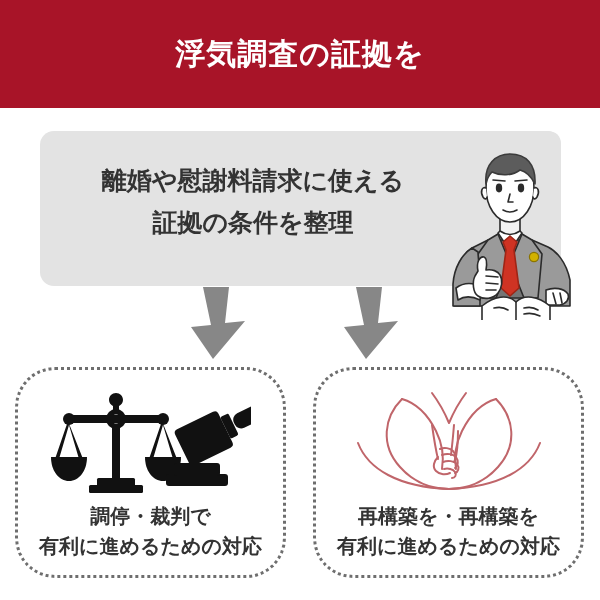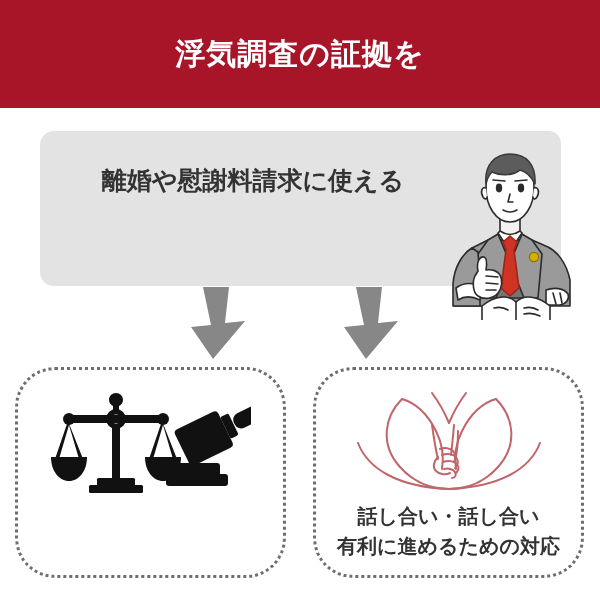--- a/index.html
+++ b/index.html
@@ -87,20 +87,21 @@
 
 <div id="stage">
 
   <div class="banner">
     <div class="banner-line l1">浮気調査の証拠を</div>
   </div>
 
   <div class="panel">
     <div class="panel-text">
       <div>離婚や慰謝料請求に使える</div>
+      <div>証拠の条件を整理</div>
     </div>
   </div>
 
   <div class="lawyer">
     <svg viewBox="0 0 180 190" xmlns="http://www.w3.org/2000/svg">
       <defs>
         <clipPath id="clipbox">
           <path d="M0 0 H141 V1 Q141 0 141 0 H141 V156 H0 Z"></path>
         </clipPath>
       </defs>
@@ -208,20 +209,24 @@
           <g transform="rotate(-26 160 46)">
             <rect x="128" y="26" width="48" height="40" rx="4"></rect>
             <rect x="176" y="34" width="9" height="24" rx="2"></rect>
             <rect x="186" y="38" width="40" height="16" rx="7"></rect>
           </g>
 
           <rect x="115" y="85" width="62" height="12" rx="3"></rect>
           <rect x="123" y="74" width="46" height="13" rx="3"></rect>
         </g>
       </svg>
+    </div>
+    <div class="card-caption">
+      <span class="cap-line">調停・裁判で</span>
+      <span class="cap-line">有利に進めるための対応</span>
     </div>
   </div>
 
   <div class="card card-right">
     <div class="card-icon">
       <svg width="190" height="112" viewBox="0 0 190 112" xmlns="http://www.w3.org/2000/svg">
         <g fill="none" stroke="#c0656a" stroke-width="2" stroke-linecap="round" stroke-linejoin="round">
 
           <path d="M48 14 C30 32 26 60 46 82 C62 100 82 104 95 104"></path>
           <path d="M48 14 C62 18 74 30 82 46 C88 58 90 72 88 84"></path>
@@ -241,18 +246,18 @@
           <path d="M86 64 C90 62 96 63 99 66 C102 69 102 74 100 77"></path>
           <path d="M88 70 C93 68 99 69 102 72 C105 76 104 81 101 83"></path>
           <path d="M89 77 C94 75 100 76 103 79 C106 83 104 87 101 88"></path>
           <path d="M90 84 C94 83 99 84 101 87 C103 90 101 93 98 93"></path>
           <path d="M100 40 C99 52 98 62 97 70"></path>
           <path d="M104 46 C104 58 103 68 101 76"></path>
         </g>
       </svg>
     </div>
     <div class="card-caption">
-      <span class="cap-line">話し合い・話し合い</span>
+      <span class="cap-line">再構築を・再構築を</span>
       <span class="cap-line">有利に進めるための対応</span>
     </div>
   </div>
 
 </div>
 
 </body></html>

